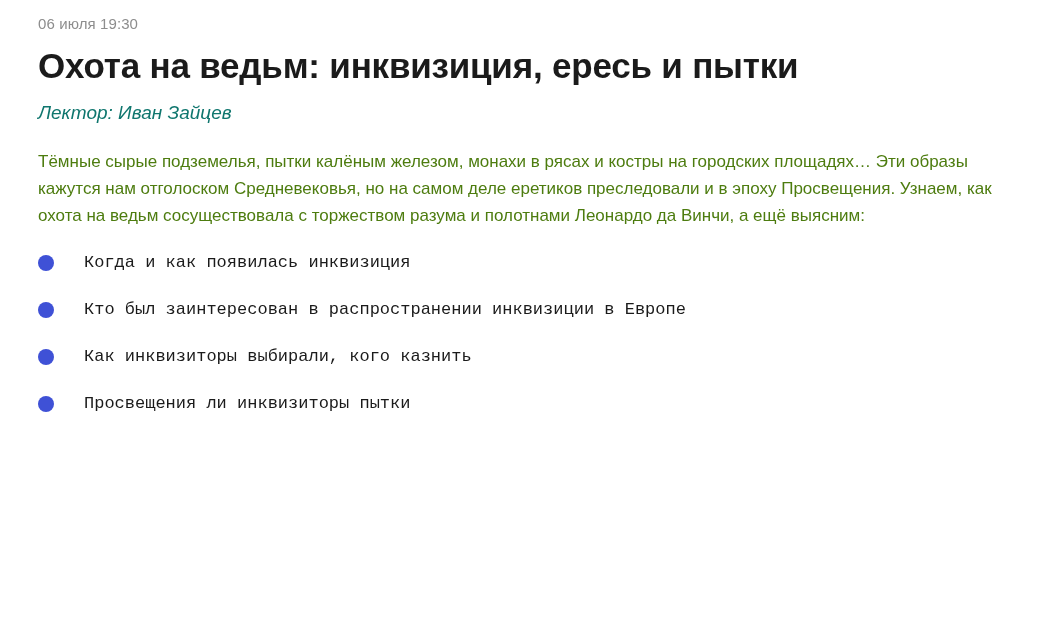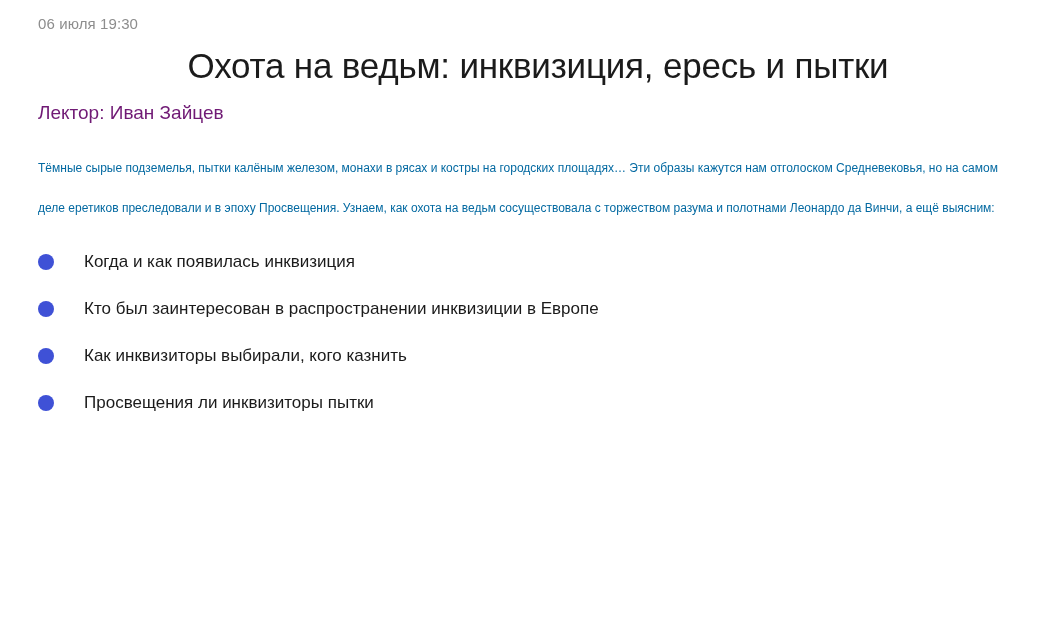--- a/index.html
+++ b/index.html
@@ -23,52 +23,53 @@
   }
   .datetime {
     font-size: 15px;
     color: #8d8d8d;
     line-height: 20px;
     margin: 0 0 10px 0;
     letter-spacing: 0.1px;
   }
   .title {
     font-size: 35px;
-    font-weight: normal;
+    font-weight: bold;
     line-height: 44px;
     color: #1b1b1b;
     margin: 0 0 8px 0;
     letter-spacing: -0.2px;
-    text-align: center;
   }
   .lecturer {
     font-size: 19px;
-    color: #701a75;
+    font-style: italic;
+    color: #0f766e;
     line-height: 26px;
     margin: 12px 0 22px 0;
   }
   .intro {
-    font-size: 12px;
-    line-height: 40px;
-    color: #0369a1;
+    font-size: 17px;
+    line-height: 27px;
+    color: #4d7c0f;
     margin: 0 0 22px 0;
     max-width: 990px;
   }
   .bullet-list {
     list-style: none;
     margin: 0;
     padding: 0;
   }
   .bullet-item {
     position: relative;
     padding-left: 46px;
     font-size: 17px;
     line-height: 24px;
     color: #1b1b1b;
     margin-bottom: 23px;
+    font-family: Liberation Mono, monospace;
   }
   .bullet-dot {
     position: absolute;
     left: 0;
     top: 4px;
     width: 16px;
     height: 16px;
     border-radius: 50%;
     background: #3f51d6;
     display: block;

